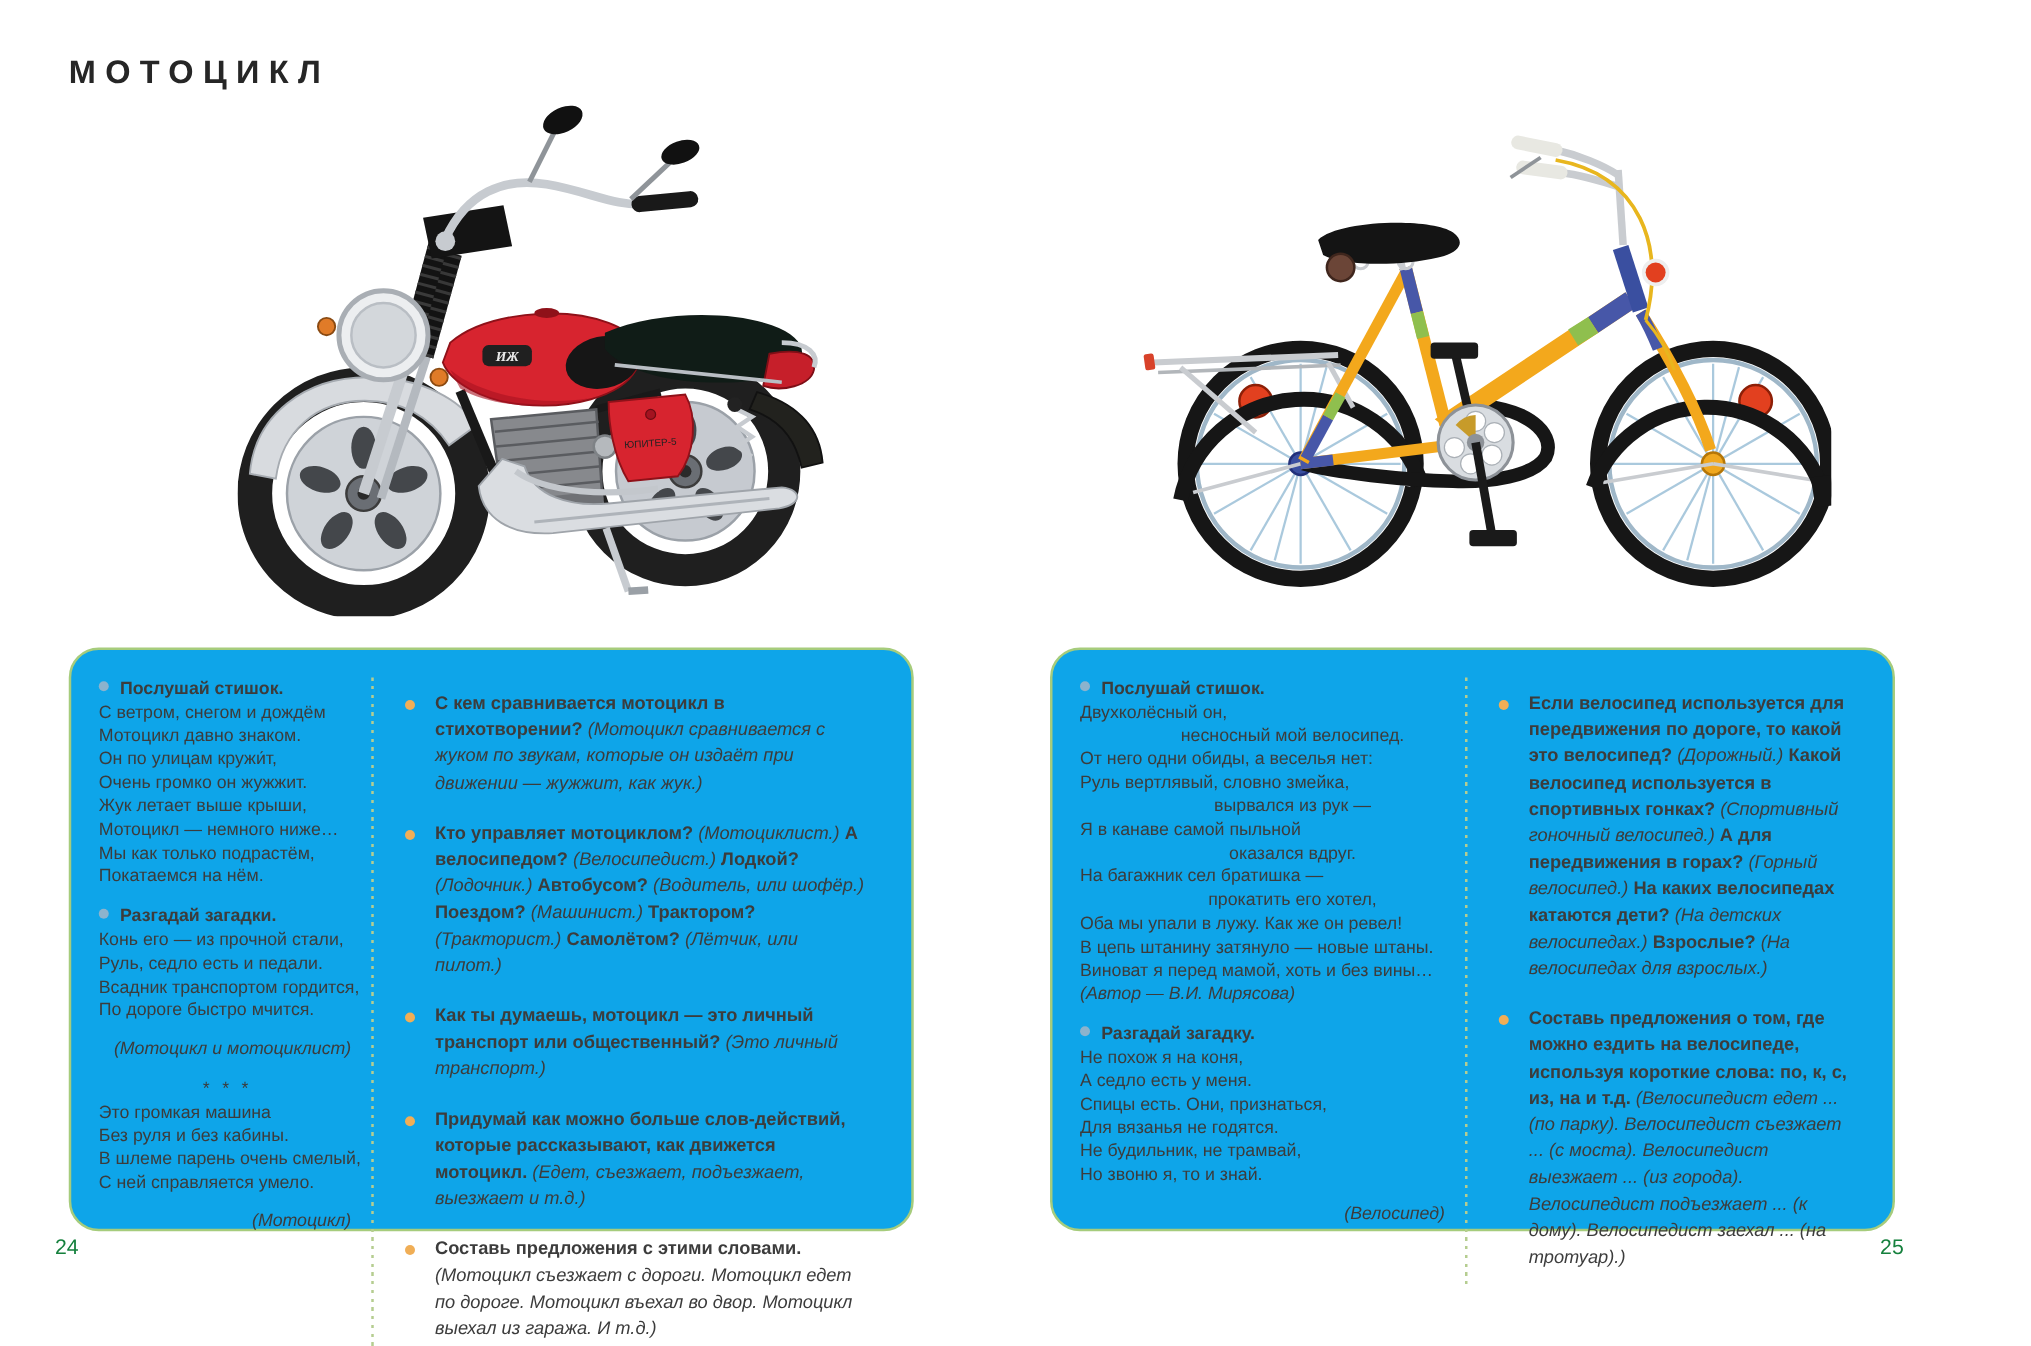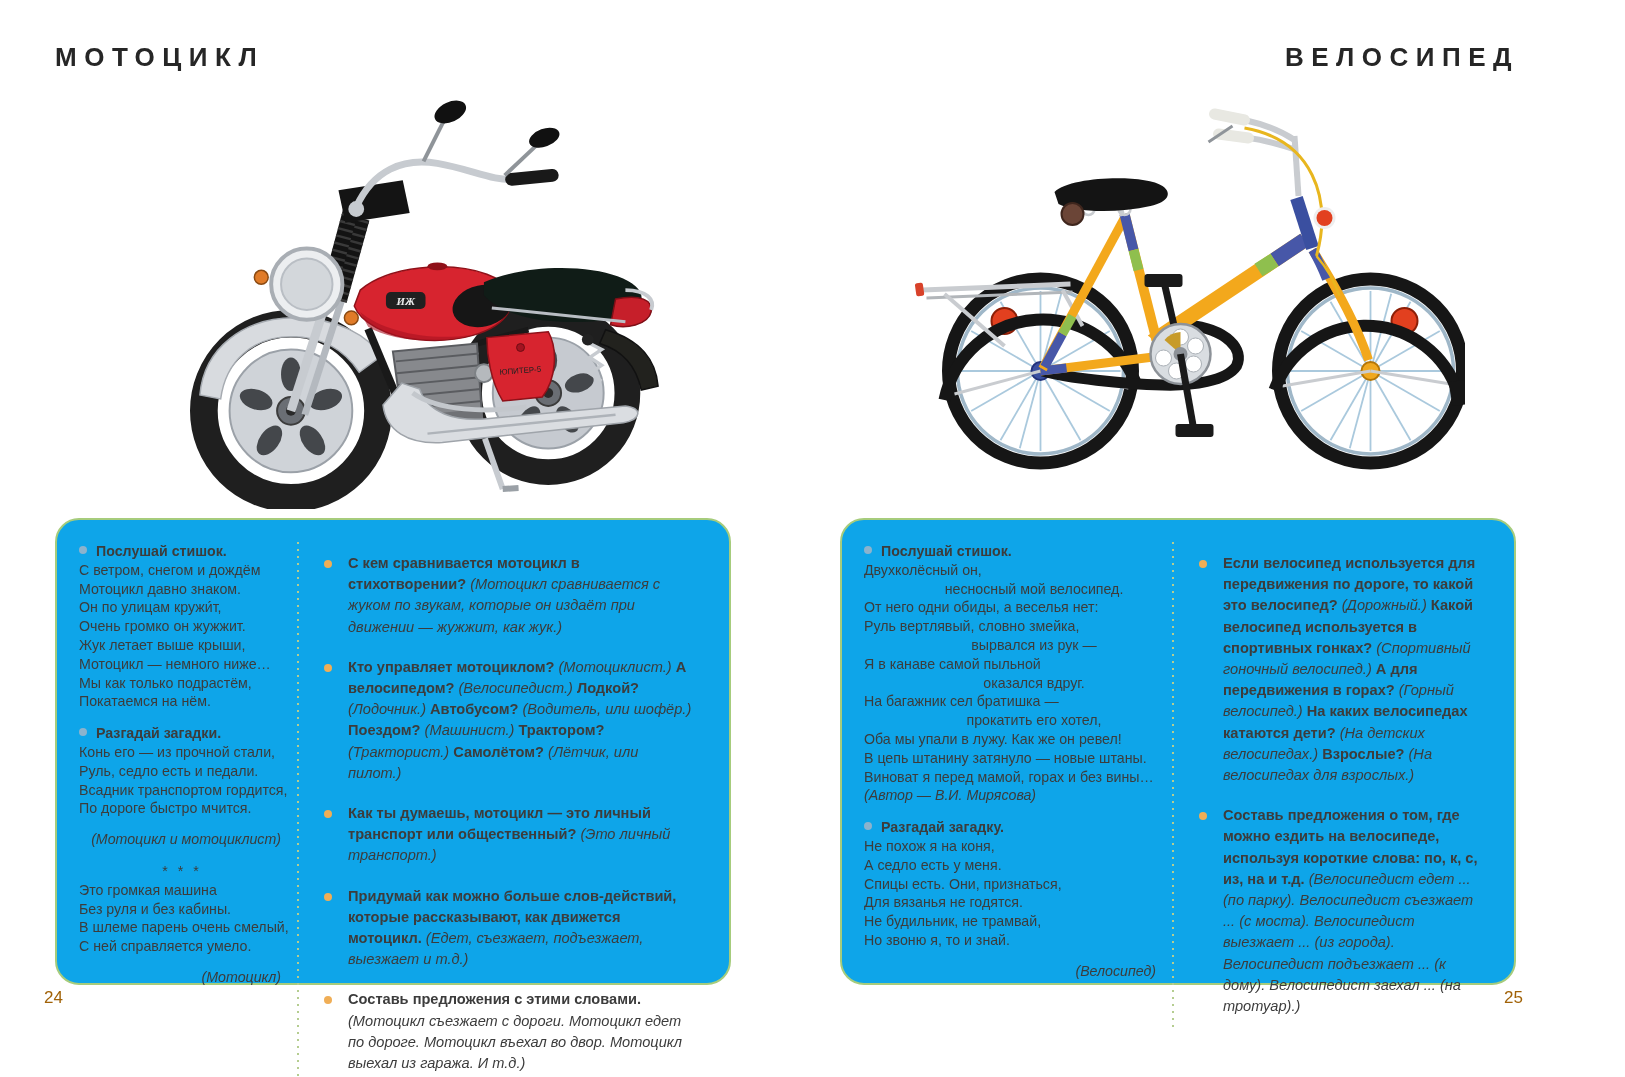--- a/index.html
+++ b/index.html
@@ -2,25 +2,25 @@
 <html><head>
 <meta charset="utf-8">
 <style>
   html,body{margin:0;padding:0;background:#ffffff;}
   .spread{position:relative;width:1625px;height:1077px;background:#fff;
           font-family:"Liberation Sans",sans-serif;color:#3c3c3c;overflow:hidden;}
   .page-title{position:absolute;top:42px;font-size:26px;font-weight:700;
               letter-spacing:7.5px;color:#262626;}
   .page-title.left{left:55px;}
   .page-title.right{right:106px;}
-  .page-number{position:absolute;top:988px;font-size:17px;color:#a16207;}
+  .page-number{position:absolute;top:988px;font-size:17px;color:#15803d;}
   .page-number.left{left:44px;}
   .page-number.right{right:102px;}
   .artwork{position:absolute;}
-  .artwork.moto{left:190px;top:94px;width:475px;height:415px;}
+  .artwork.moto{left:190px;top:78px;width:475px;height:415px;}
   .artwork.bike{left:890px;top:88px;width:575px;height:400px;}
   .qa-box{position:absolute;top:518px;height:467px;width:676px;background:#0ea5e9;
           border:2.5px solid #a6cc7c;border-radius:24px;box-sizing:border-box;
           padding:22px 24px 16px 22px;display:grid;grid-column-gap:0;}
   .qa-box.moto-box{left:55px;grid-template-columns:206px 26px 1fr;}
   .qa-box.bike-box{left:840px;grid-template-columns:296px 26px 1fr;}
   .divider{width:2px;justify-self:center;align-self:stretch;
            background-image:repeating-linear-gradient(to bottom,#b5cd90 0 2.5px,transparent 2.5px 7px);}
   .col{min-width:0;}
   .col1 .tline{margin:0;font-size:14.2px;line-height:18.8px;white-space:nowrap;}
@@ -37,21 +37,20 @@
   .col2 .bullet{position:absolute;left:2px;top:7px;margin:0;}
   .b{font-weight:700;}
   .i{font-style:italic;}
 </style>
 </head>
 <body>
 
 <div class="spread">
 
   <div class="page-title left">МОТОЦИКЛ</div>
-  <div class="page-title right">ВЕЛОСИПЕД</div>
 
   <div class="artwork moto">
     <svg viewBox="0 0 480 415" width="100%" height="100%">
 
       <g transform="translate(362,300)">
         <circle r="80" fill="none" stroke="#1f1f1f" stroke-width="26"></circle>
         <circle r="56" fill="#c6cad0" stroke="#9ba1a8" stroke-width="2"></circle>
         <g fill="#44474b">
           <ellipse cx="0" cy="-33" rx="9" ry="15"></ellipse>
           <ellipse cx="0" cy="-33" rx="9" ry="15" transform="rotate(72)"></ellipse>
@@ -303,21 +302,21 @@
         <p class="tline indent"><span>несносный мой велосипед.</span></p>
         <p class="tline"><span>От него одни обиды, а веселья нет:</span></p>
         <p class="tline"><span>Руль вертлявый, словно змейка,</span></p>
         <p class="tline indent"><span>вырвался из рук —</span></p>
         <p class="tline"><span>Я в канаве самой пыльной</span></p>
         <p class="tline indent"><span>оказался вдруг.</span></p>
         <p class="tline"><span>На багажник сел братишка —</span></p>
         <p class="tline indent"><span>прокатить его хотел,</span></p>
         <p class="tline"><span>Оба мы упали в лужу. Как же он ревел!</span></p>
         <p class="tline"><span>В цепь штанину затянуло — новые штаны.</span></p>
-        <p class="tline"><span>Виноват я перед мамой, горах и без вины…</span></p>
+        <p class="tline"><span>Виноват я перед мамой, хоть и без вины…</span></p>
         <p class="tline"><span class="i">(Автор — В.И. Мирясова)</span></p>
         <p class="tline gap"><span class="bullet blue"></span><span class="b">Разгадай загадку.</span></p>
         <p class="tline"><span>Не похож я на коня,</span></p>
         <p class="tline"><span>А седло есть у меня.</span></p>
         <p class="tline"><span>Спицы есть. Они, признаться,</span></p>
         <p class="tline"><span>Для вязанья не годятся.</span></p>
         <p class="tline"><span>Не будильник, не трамвай,</span></p>
         <p class="tline"><span>Но звоню я, то и знай.</span></p>
         <p class="tline al-right"><span class="i">(Велосипед)</span></p>
       </div>

